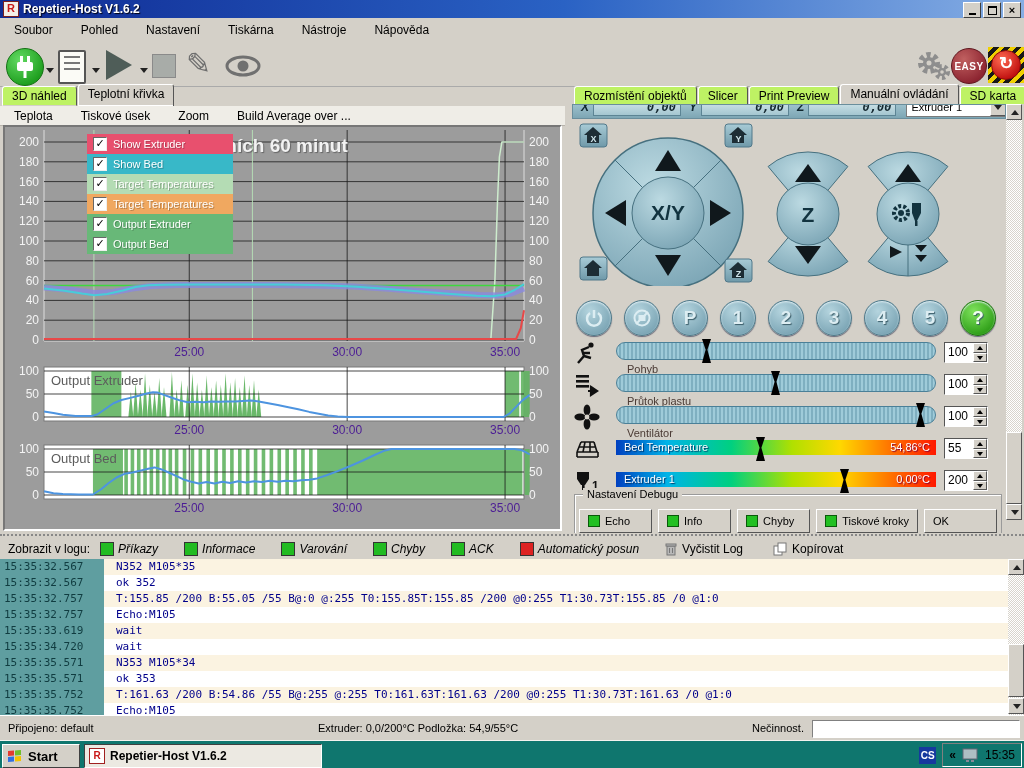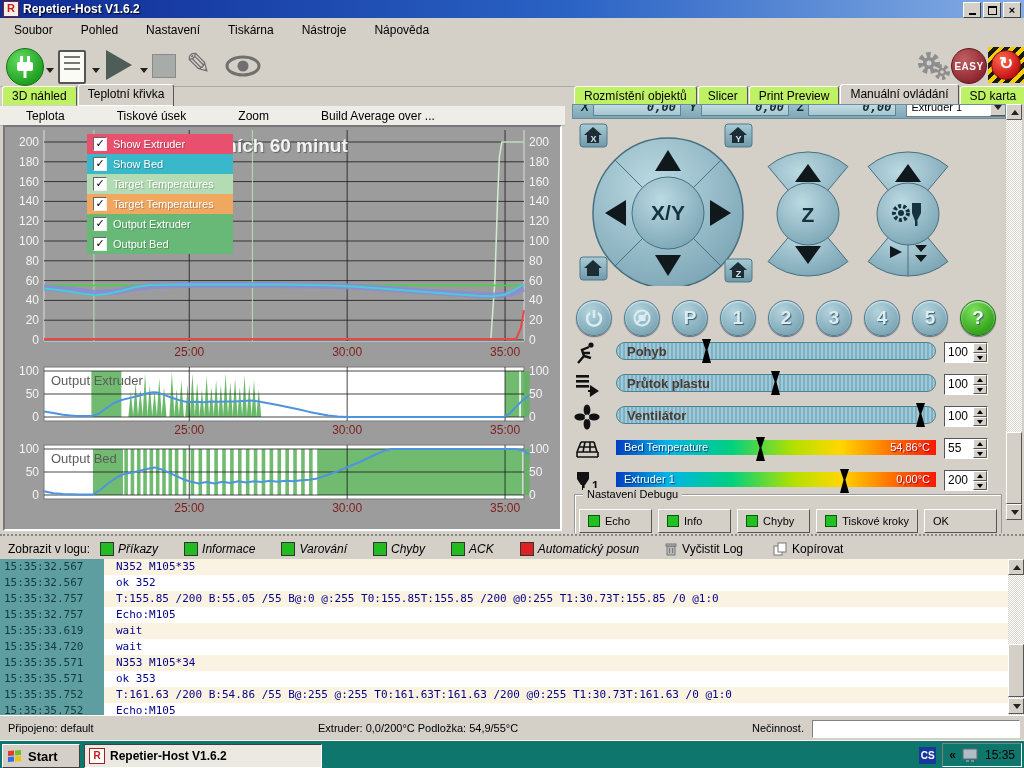--- a/index.html
+++ b/index.html
@@ -41,28 +41,28 @@
     background:repeating-linear-gradient(135deg,#f0d000 0 4px,#181818 4px 8px);display:flex;align-items:center;justify-content:center;}
   .estop b{width:28px;height:28px;border-radius:50%;background:radial-gradient(circle at 35% 30%,#ff6a50,#c01010 75%);
     border:1px solid #8c0a0a;color:#fff;font-size:17px;line-height:26px;text-align:center;font-weight:bold;}
   
   .tabrow{position:absolute;top:86px;height:20px;display:flex;align-items:flex-end;font-size:12px;}
   .tab{border:1px solid;border-color:#fff #555 #d4d0c8 #fff;background:#bef264;padding:2px 9px 2px 9px;height:14px;
     border-radius:3px 3px 0 0;margin-right:1px;white-space:nowrap;}
   .tab.active{background:#d4d0c8;height:17px;font-weight:normal;position:relative;top:1px;box-shadow:0 -1px 0 #fff inset;}
   .chartmenu{position:absolute;left:0;top:106px;width:565px;height:19px;background:#efede7;border-bottom:1px solid #b8b4ac;
     display:flex;align-items:center;font-size:12px;}
-  .chartmenu .mi{padding:0 26px;}
+  .chartmenu .mi{padding:0 14px;}
   
   #chartArea{position:absolute;left:3px;top:125px;width:559px;height:406px;background:#9c9c9c;
     border:2px solid;border-color:#777 #fff #fff #777;box-sizing:border-box;overflow:hidden;}
   #chartArea svg{position:absolute;left:0;top:0;}
   .axl{position:absolute;font-size:12px;color:#f4f4f4;width:34px;text-align:right;}
   .axr{position:absolute;font-size:12px;color:#f4f4f4;text-align:left;}
-  .axx{position:absolute;font-size:12px;color:#7f1d1d;transform:translateX(-50%);}
+  .axx{position:absolute;font-size:12px;color:#4c1d95;transform:translateX(-50%);}
   .chart-title{position:absolute;left:158px;top:8px;font-size:19px;font-weight:bold;color:#f2f2f2;z-index:1;
     text-shadow:1px 1px 1px #666;}
   .subtitle{position:absolute;font-size:13px;color:#5c5c5c;z-index:2;}
   #legend{position:absolute;left:82px;top:7px;width:146px;z-index:3;}
   .lrow{height:20px;display:flex;align-items:center;padding-left:6px;}
   .lrow .cb{width:12px;height:12px;background:#fff;border:1px solid;border-color:#666 #eee #eee #666;
     font-size:11px;line-height:11px;text-align:center;color:#000;margin-right:6px;}
   .lrow .lt{font-size:11px;color:#fff;text-shadow:1px 1px 0 rgba(0,0,0,.25);white-space:nowrap;}
   
   #manual{position:absolute;left:566px;top:104px;width:458px;height:429px;background:#d4d0c8;overflow:hidden;}
@@ -82,21 +82,21 @@
   .quickrow{position:absolute;left:10px;top:196px;display:flex;gap:12px;}
   .qbtn{width:34px;height:34px;border-radius:50%;background:radial-gradient(circle at 38% 30%,#b4d4de,#7aa4b4 78%);
     border:1px solid #507a8a;box-shadow:inset 0 1px 2px #e8f4f8,0 1px 1px #667;
     display:flex;align-items:center;justify-content:center;color:#dcedf2;font-size:19px;font-weight:bold;
     text-shadow:1px 1px 1px #3c5e6a;}
   .qbtn.help{background:radial-gradient(circle at 38% 30%,#7ee25c,#2c9c16 78%);border-color:#1e7410;color:#f0fff0;}
   .srow{position:absolute;left:0;width:458px;height:22px;}
   .sicon{position:absolute;left:8px;top:-2px;width:26px;height:26px;}
   .track{position:absolute;left:50px;top:0;width:320px;height:18px;border-radius:9px;border:1px solid #4a8098;
     background:repeating-linear-gradient(90deg,#9fcbd9 0 2px,#7fafc0 2px 4px);box-sizing:border-box;}
-  .track .tl{position:absolute;left:10px;top:1px;font-size:13px;color:#4a3a34;font-weight:bold;}
+  .track .tl{position:absolute;left:10px;top:20px;font-size:11px;color:#4a3a34;}
   .ttrack{position:absolute;left:50px;top:2px;width:320px;height:15px;
     background:linear-gradient(90deg,#0040c0 0%,#00b4e8 16%,#00d080 36%,#b0e000 55%,#ffd800 70%,#ff7800 85%,#ff1800 100%);}
   .ttrack .tl{position:absolute;left:8px;top:1px;font-size:11px;color:#fff;text-shadow:1px 1px 1px #036;}
   .ttrack .tr{position:absolute;right:6px;top:1px;font-size:11px;color:#fff;text-shadow:1px 1px 1px #803;}
   .thumb{position:absolute;top:-3px;width:9px;height:24px;background:#000;
     clip-path:polygon(0 0,100% 0,60% 45%,100% 100%,0 100%,40% 45%);}
   .spin{position:absolute;left:378px;top:0;width:42px;height:19px;background:#fff;border:1px solid;
     border-color:#555 #fff #fff #555;font-size:12px;}
   .spin .v{position:absolute;left:3px;top:2px;}
   .spin .ud{position:absolute;right:0;top:0;width:14px;height:100%;display:flex;flex-direction:column;}

